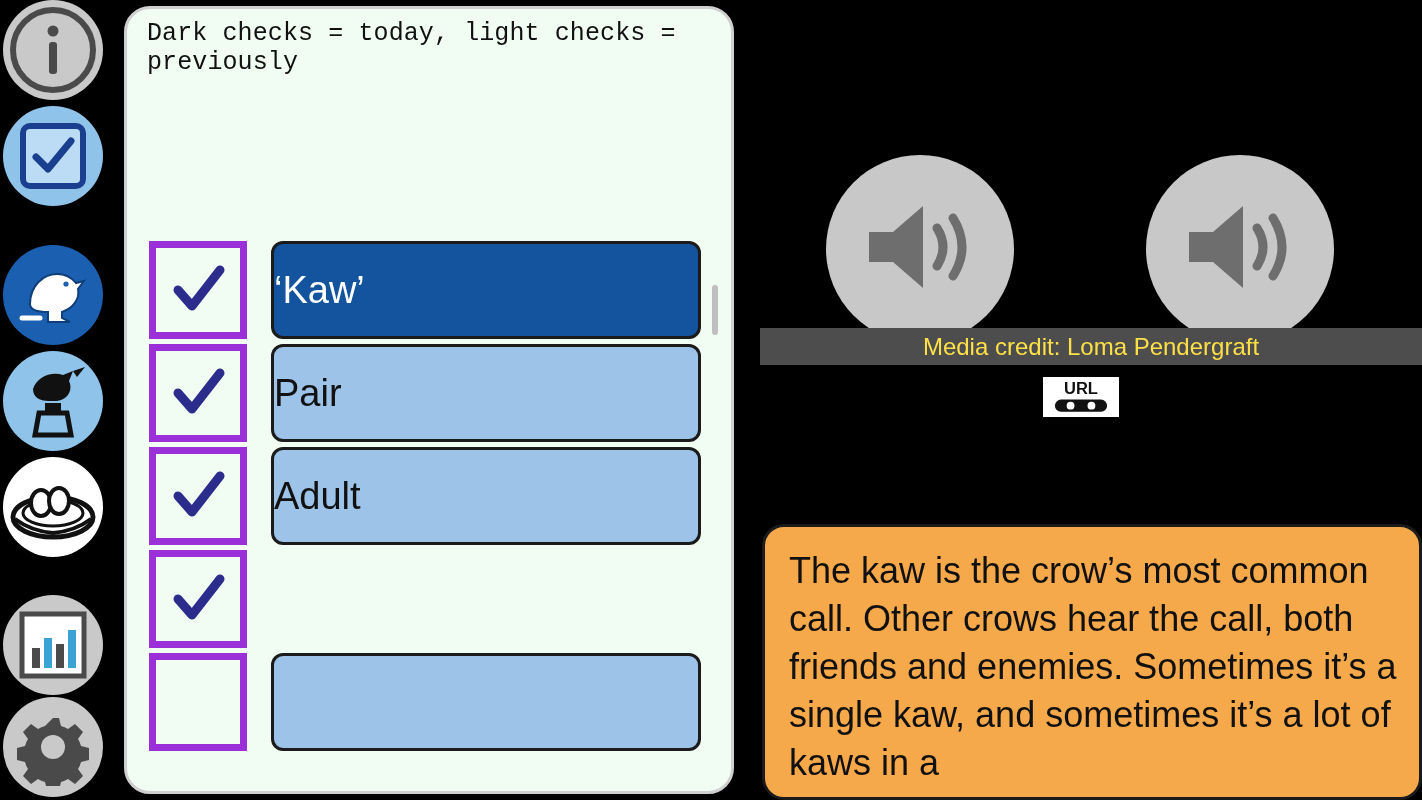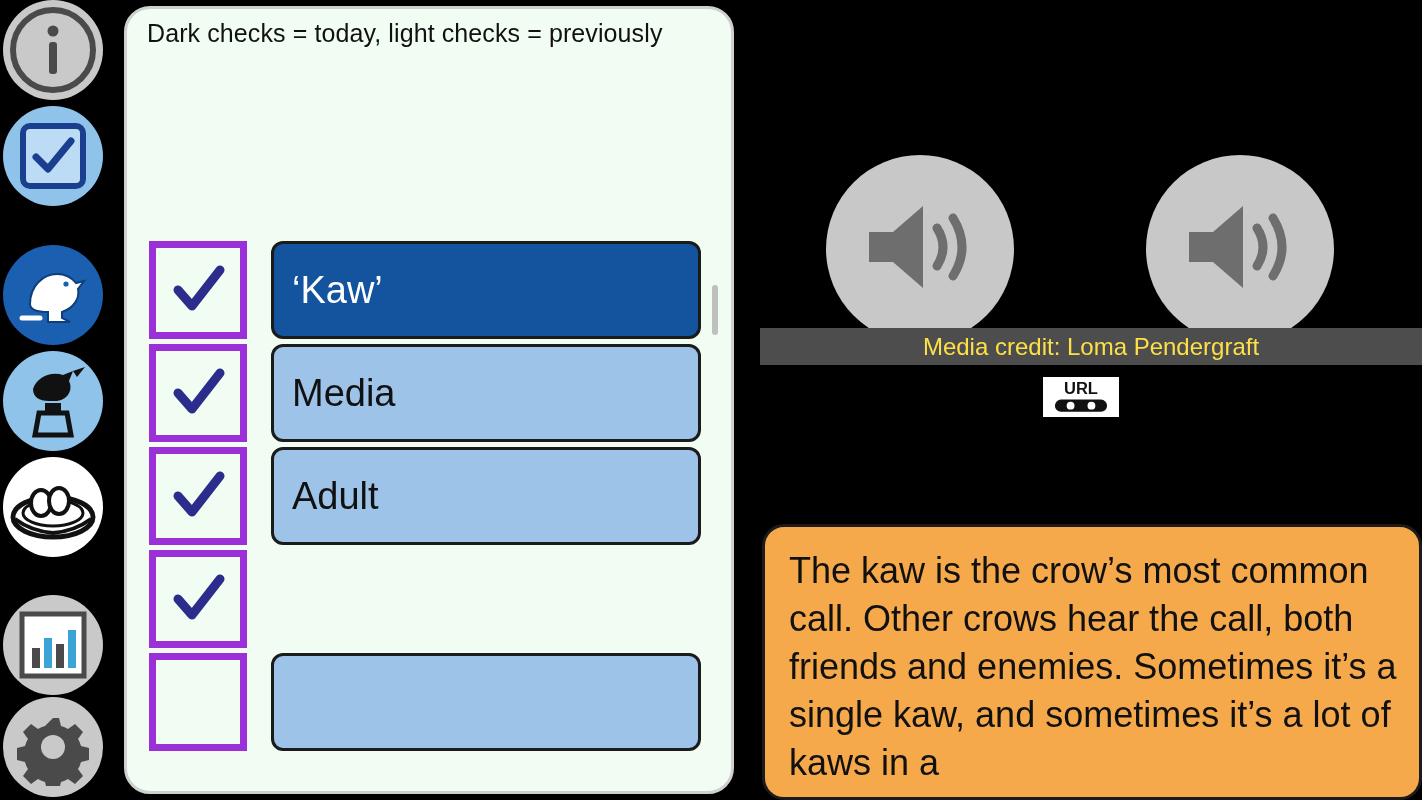--- a/index.html
+++ b/index.html
@@ -41,20 +41,21 @@
     border-radius: 26px;
     overflow: hidden;
   }
   #card-header {
     position: absolute;
     left: 0; top: 0; width: 100%;
     padding: 10px 16px 0 20px;
     font-size: 25px;
     color: #111;
     letter-spacing: .1px;
+    font-family: Liberation Mono, monospace;
   }
   #list {
     position: absolute;
     left: 0; top: 232px;
     width: 100%;
   }
   .row {
     position: relative;
     height: 103px;
     display: flex;
@@ -75,21 +76,20 @@
     width: 56px; height: 56px;
   }
   .pill {
     margin-left: 24px;
     width: 430px; height: 98px;
     border: 3px solid #1b1b1b;
     border-radius: 12px;
     background: #9dc3e8;
     color: #111;
     display: flex; align-items: center;
-    padding-left: 18px;
     font-size: 38px;
     flex: 0 0 auto;
   }
   .pill.selected {
     background: #14539e;
     color: #fff;
   }
   #scrollbar {
     position: absolute;
     left: 712px; top: 285px;
@@ -238,21 +238,21 @@
         </div>
         <div class="pill selected">‘Kaw’</div>
       </div>
 
       <div class="row">
         <div class="checkbox">
           <svg class="tick" viewBox="0 0 56 56">
             <path d="M8 28 L22 44 L50 8" fill="none" stroke="#2c2c8c" stroke-width="9" stroke-linecap="round" stroke-linejoin="round"></path>
           </svg>
         </div>
-        <div class="pill">Media</div>
+        <div class="pill">Pair</div>
       </div>
 
       <div class="row">
         <div class="checkbox">
           <svg class="tick" viewBox="0 0 56 56">
             <path d="M8 28 L22 44 L50 8" fill="none" stroke="#2c2c8c" stroke-width="9" stroke-linecap="round" stroke-linejoin="round"></path>
           </svg>
         </div>
         <div class="pill">Adult</div>
       </div>

